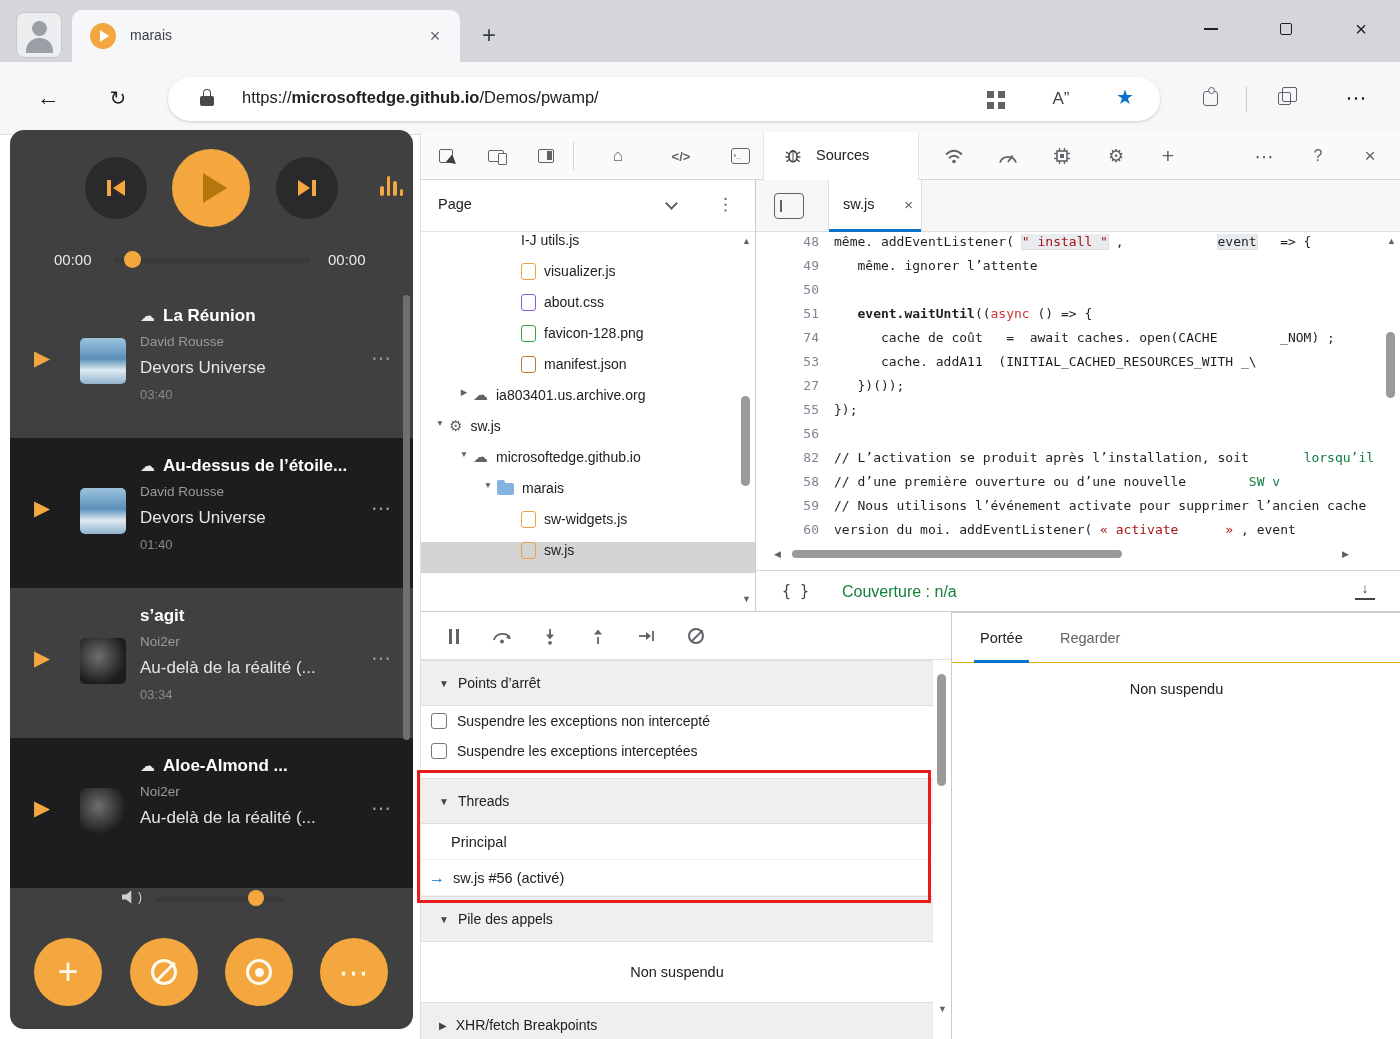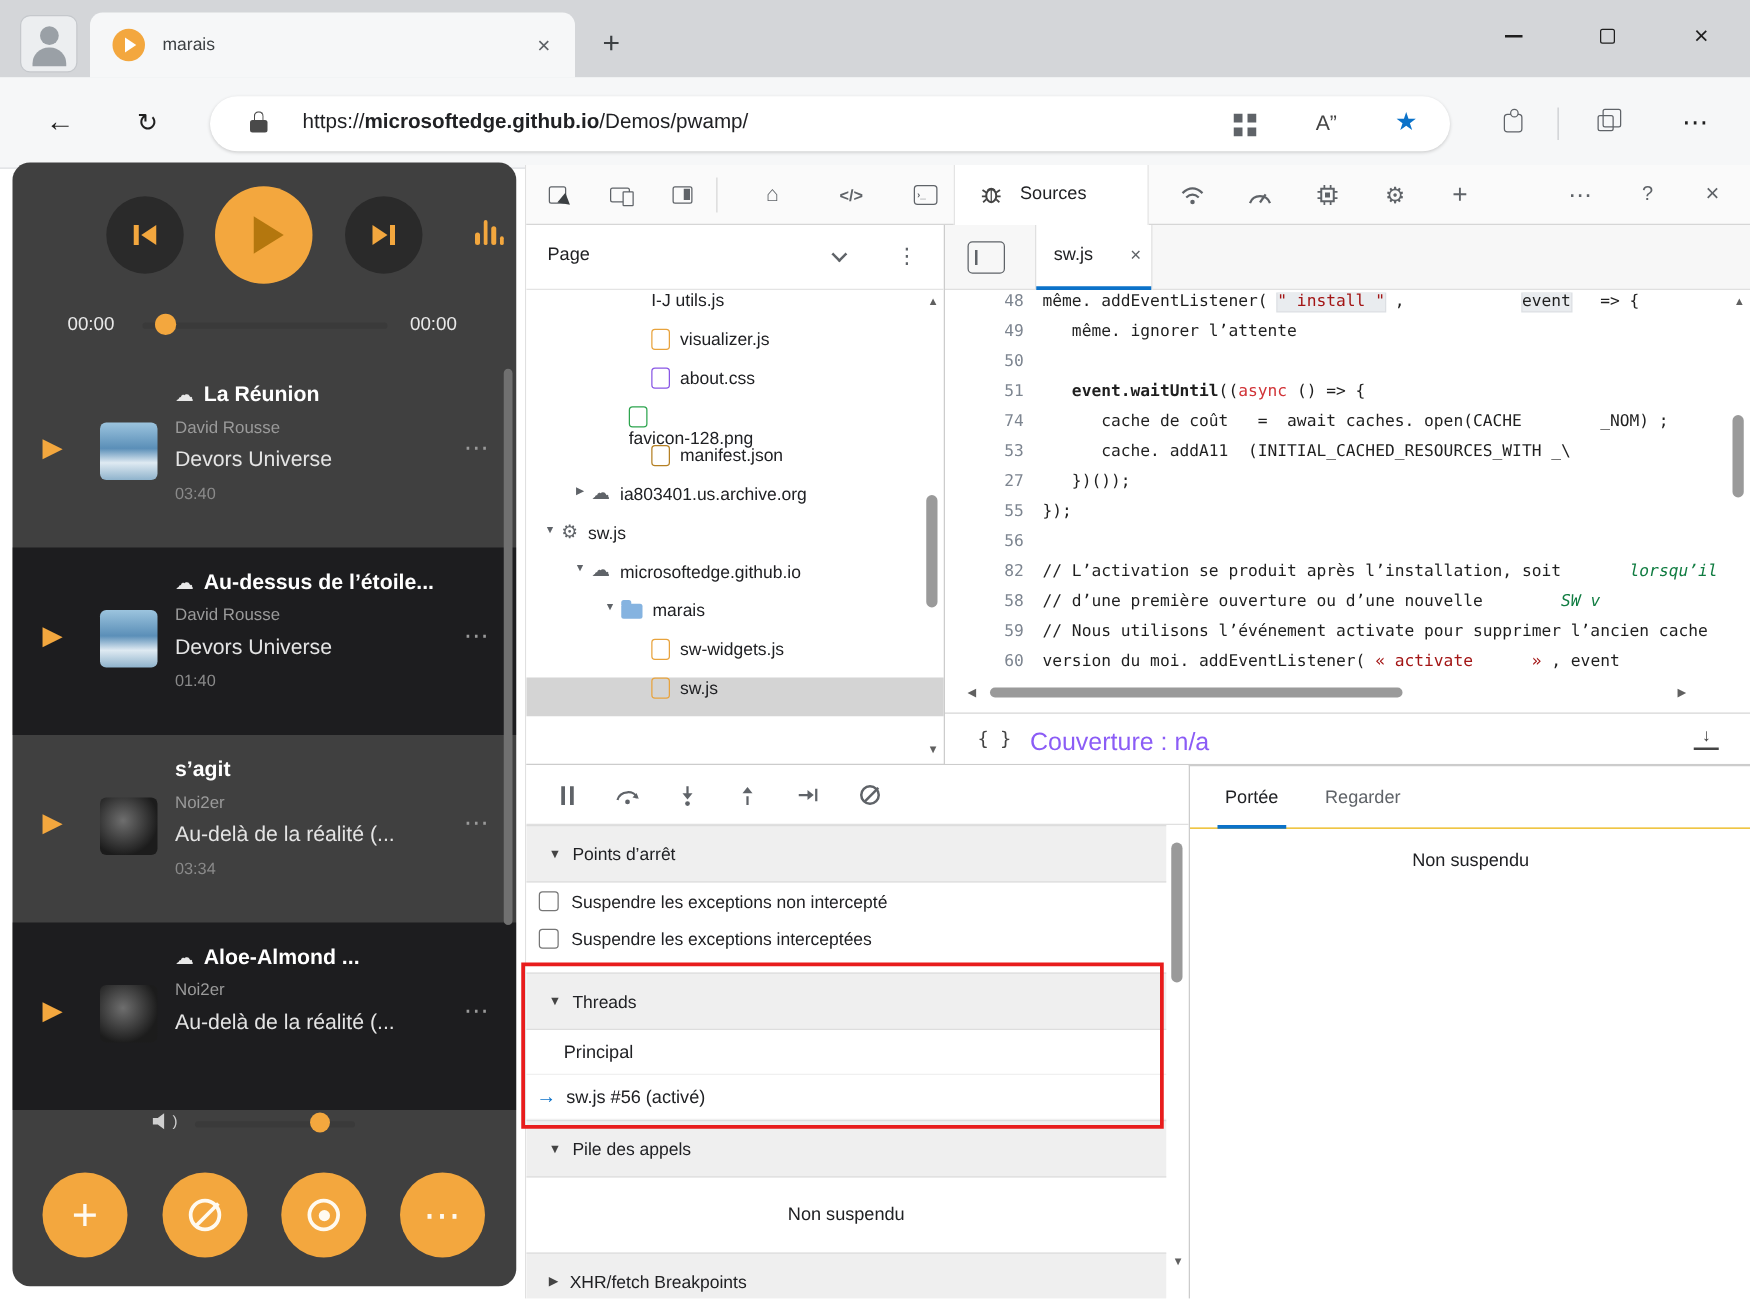--- a/index.html
+++ b/index.html
@@ -159,32 +159,32 @@
   .ed-collapse::before{content:"";position:absolute;left:5px;top:6px;width:2px;height:12px;background:#5f6368}
   .ed-tab{position:absolute;left:72px;top:0;width:94px;height:52px;background:#fff;border-left:1px solid #e0e0e0;border-right:1px solid #e0e0e0}
   .ed-tab::after{content:"";position:absolute;left:0;bottom:0;width:100%;height:3px;background:#0b72c9}
   .ed-tab-label{position:absolute;left:14px;top:16px;font-size:14.5px;color:#202124}
   .ed-tab-close{position:absolute;right:8px;top:16px;font-size:15px;color:#5f6368}
   .ed-gutter{position:absolute;left:0;top:54px;width:78px}
   .gut-line{height:24px;line-height:24px;text-align:right;padding-right:15px;color:#7d8590;font:13px "DejaVu Sans Mono",monospace}
   .ed-code{position:absolute;left:78px;top:54px;right:22px;overflow:hidden}
   .code-line{height:24px;line-height:24px;white-space:pre;font:13px "DejaVu Sans Mono",monospace}
   .c-d{color:#1f1f1f}.c-s{color:#a31515}.c-a{color:#d13438}.c-g{color:#107c41}
-  .c-i{font-style:italic}.c-b{font-weight:bold}
+  .c-i{}.c-b{font-weight:bold}
   .c-hl{background:#e9ecef;box-shadow:0 0 0 1px #dcdfe3}
   .ed-vsb{position:absolute;right:3px;top:56px;width:13px;height:300px}
   .ed-vsb .sb-ar-u{position:absolute;left:2px;top:0;font-size:9px;color:#606060}
   .ed-vsb .sb-thumb{position:absolute;left:1px;top:96px;width:9px;height:66px;background:#9a9a9a;border-radius:5px}
   .ed-hsb{position:absolute;left:0;top:366px;width:645px;height:16px}
   .ed-hsb .sb-ar-l{position:absolute;left:18px;top:3px;font-size:9px;color:#606060}
   .ed-hsb .sb-thumb{position:absolute;left:36px;top:4px;width:330px;height:8px;background:#9a9a9a;border-radius:4px}
   .ed-hsb .sb-ar-r{position:absolute;right:52px;top:3px;font-size:9px;color:#606060}
   .coverage{position:absolute;left:0;top:390px;width:645px;height:42px;border-top:1px solid #d6d6d6;background:#fff}
   .cov-braces{position:absolute;left:26px;top:11px;font:15px "DejaVu Sans Mono",monospace;color:#444}
-  .cov-label{position:absolute;left:68px;top:12px;font-size:20px;color:#8b5cf6}
+  .cov-label{position:absolute;left:86px;top:12px;font-size:16px;color:#15803d}
   .cov-dl{position:absolute;right:26px;top:9px;width:20px;height:20px;border-bottom:2.2px solid #444;text-align:center;font-size:14px;color:#444;line-height:16px}
 
   
   .dt-debug{position:absolute;left:0;top:480px;width:530px;height:427px;background:#fff;overflow:hidden}
   .dbg-toolbar{position:relative;height:48px;border-bottom:1px solid #e0e0e0}
   .dbgi{position:absolute;top:11px;width:26px;height:26px;display:flex;align-items:center;justify-content:center;color:#5f6368}
   .dbg-pause{left:20px}.dbg-over{left:68px}.dbg-into{left:116px}.dbg-out{left:164px}.dbg-step{left:212px}.dbg-deact{left:262px}
   .pause-bars{width:3.5px;height:15px;background:#5f6368;box-shadow:7px 0 0 #5f6368;margin-right:7px}
   .deact-circle{width:16px;height:16px;border:2px solid #5f6368;border-radius:50%;position:relative}
   .deact-circle::before{content:"";position:absolute;left:5.5px;top:-2px;width:2px;height:16px;background:#5f6368;transform:rotate(45deg)}
@@ -430,21 +430,21 @@
           <div class="tree-row" style="padding-left: 82px;">
             <span class="tree-chev"></span>
             <span class="ficon ficon-js"></span>
             <span class="tree-label">visualizer.js</span>
           </div>
           <div class="tree-row" style="padding-left: 82px;">
             <span class="tree-chev"></span>
             <span class="ficon ficon-css"></span>
             <span class="tree-label">about.css</span>
           </div>
-          <div class="tree-row" style="padding-left: 82px; flex-direction: column;">
+          <div class="tree-row" style="padding-left: 82px;">
             <span class="tree-chev"></span>
             <span class="ficon ficon-img"></span>
             <span class="tree-label">favicon-128.png</span>
           </div>
           <div class="tree-row" style="padding-left: 82px;">
             <span class="tree-chev"></span>
             <span class="ficon ficon-json"></span>
             <span class="tree-label">manifest.json</span>
           </div>
           <div class="tree-row" style="padding-left: 34px;">

